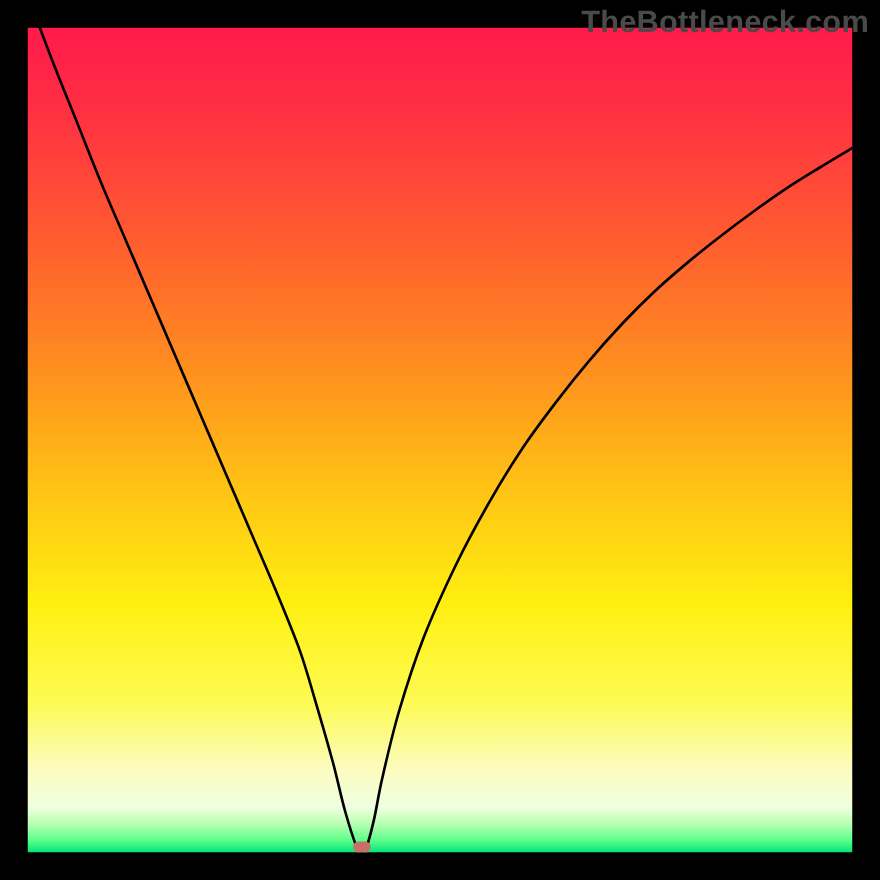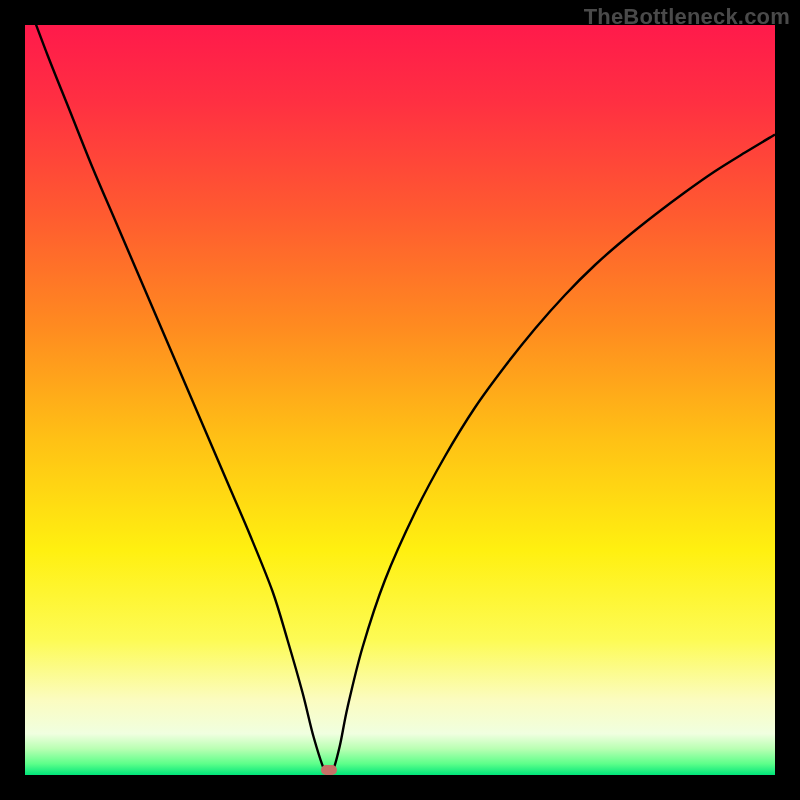--- a/index.html
+++ b/index.html
@@ -31,21 +31,21 @@
     left: 0;
     top: 0;
     width: 100%;
     height: 100%;
   }
   .watermark {
     position: absolute;
     top: 4px;
     right: 10px;
     color: #4a4a4a;
-    font-size: 22px;
+    font-size: 28px;
     font-weight: 600;
     letter-spacing: 0.2px;
   }
   svg.curve {
     position: absolute;
     left: 25px;
     top: 25px;
     width: 750px;
     height: 750px;
     overflow: visible;

